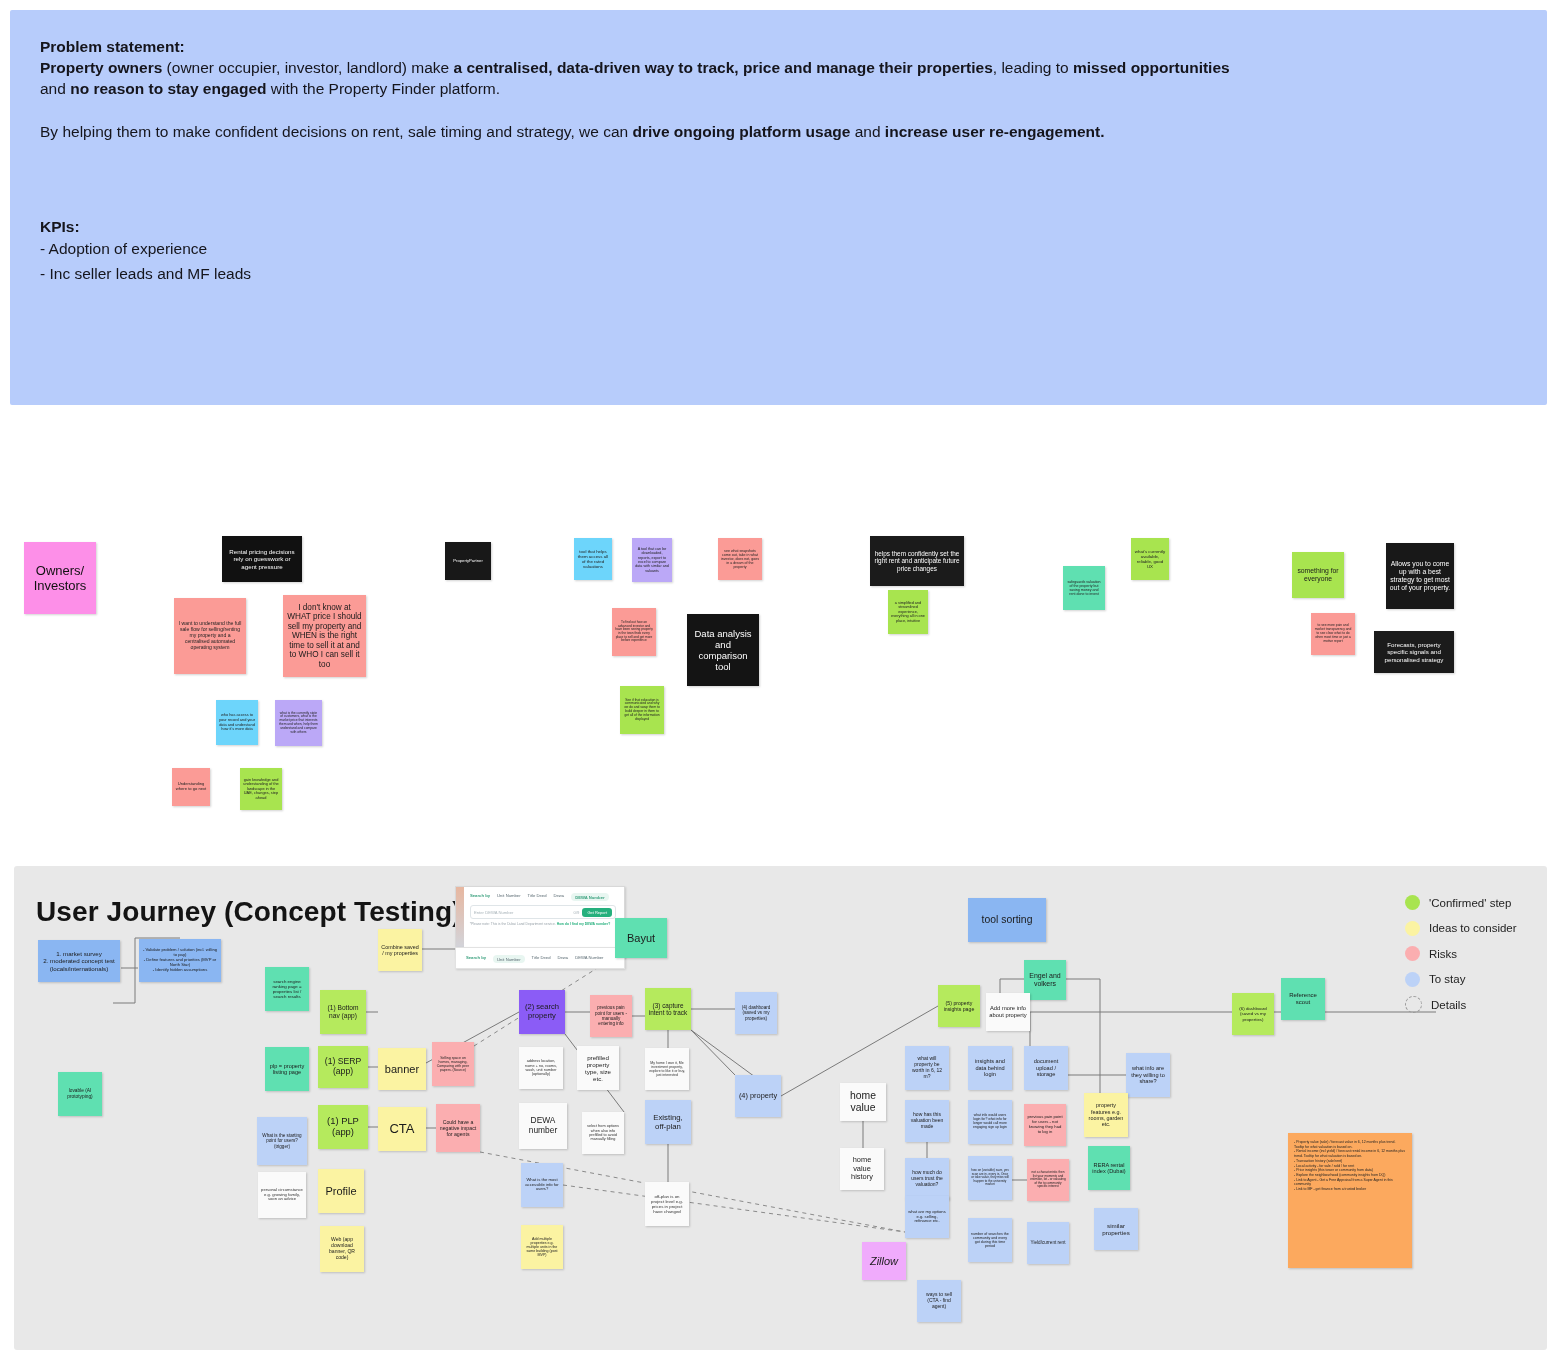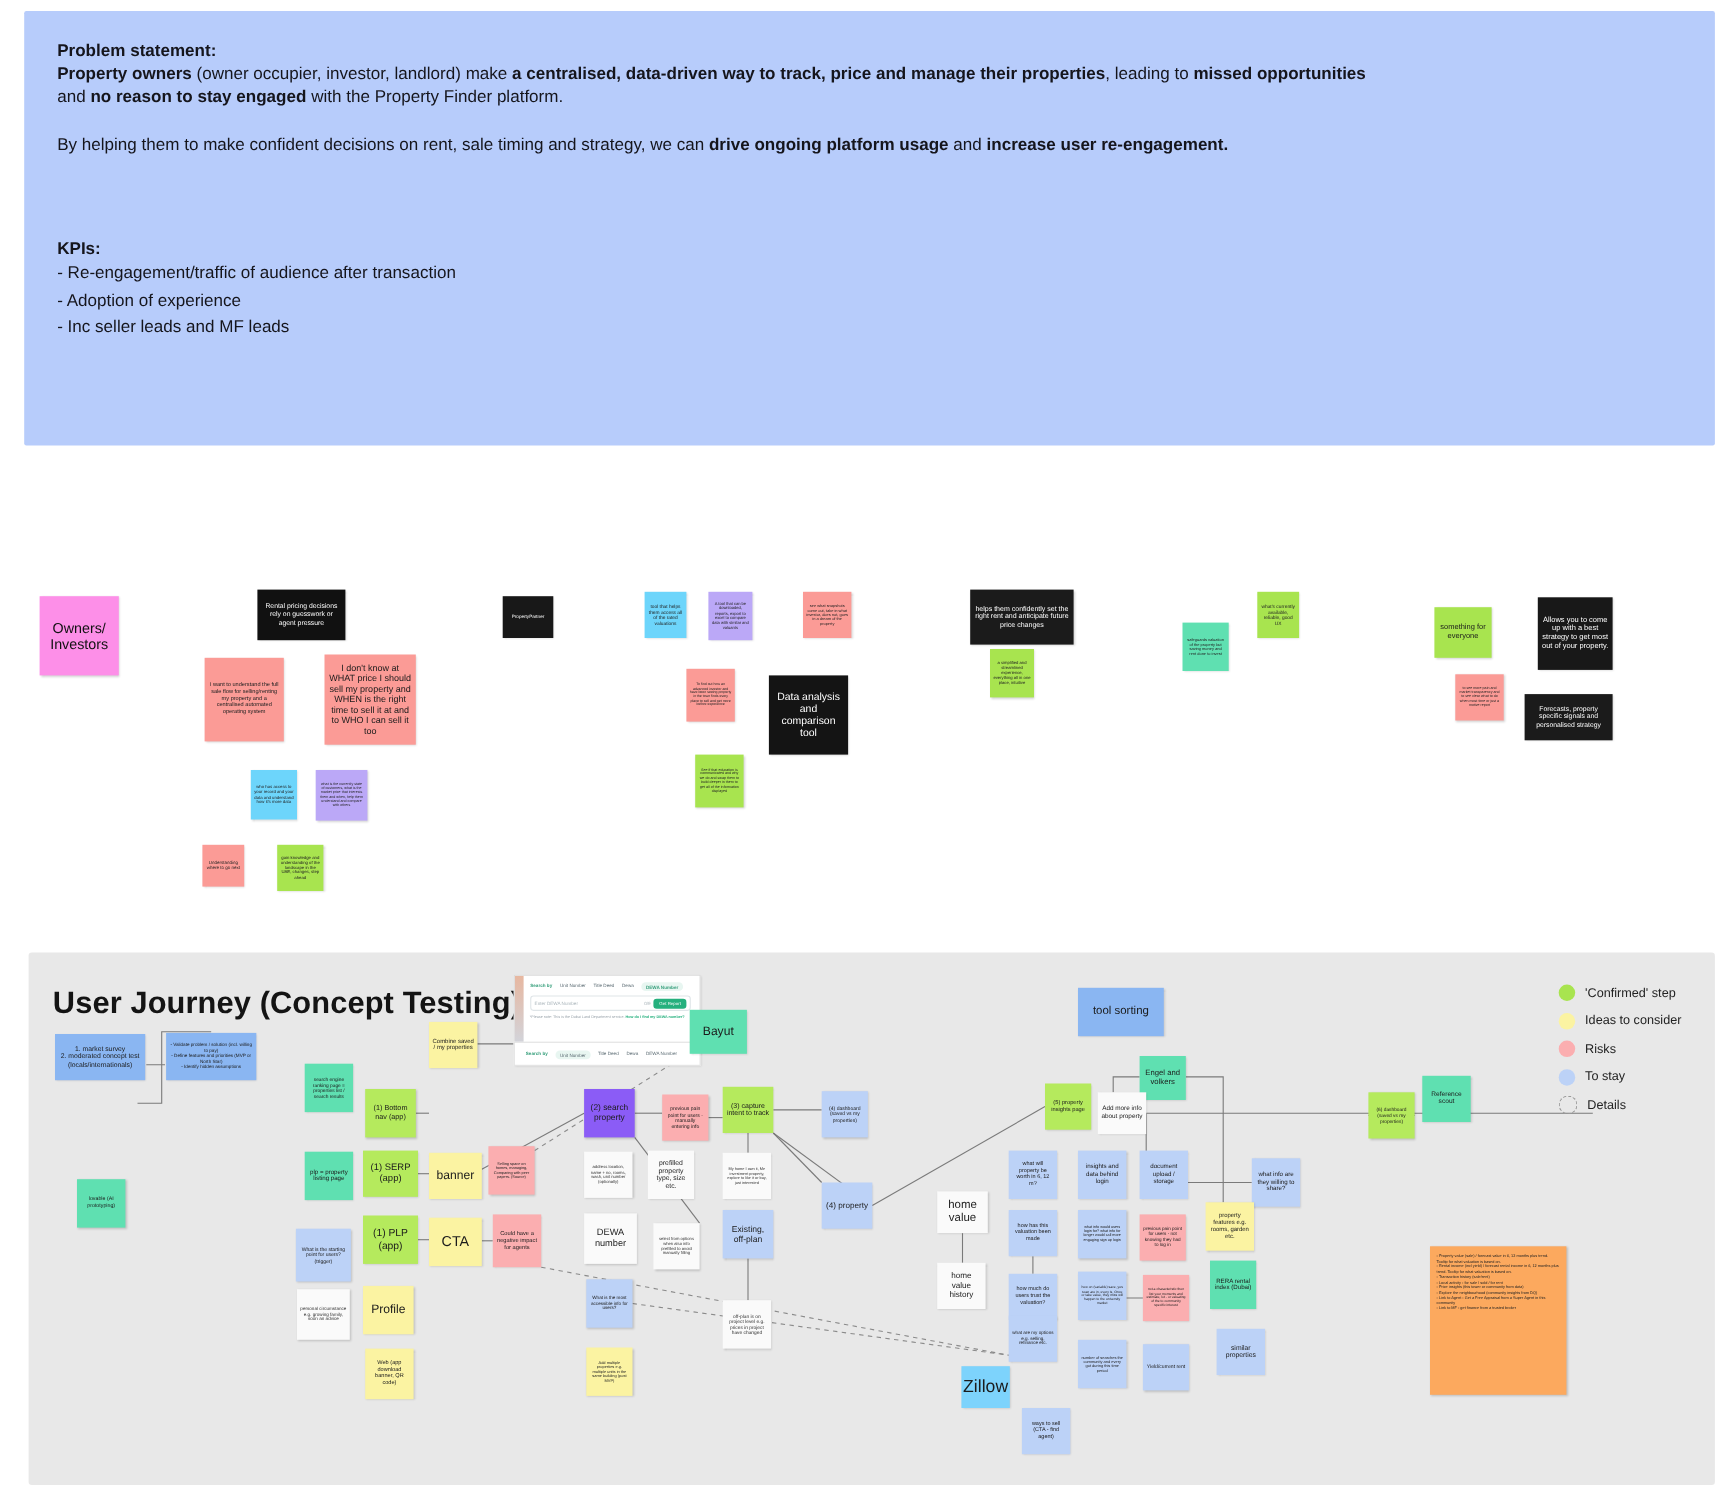--- a/index.html
+++ b/index.html
@@ -1,19 +1,19 @@
 <!DOCTYPE html>
 <html><head>
 <meta charset="utf-8">
 <title>Whiteboard</title>
 <style>
   html,body{margin:0;padding:0;background:#ffffff;}
   body{width:1566px;height:1364px;position:relative;overflow:hidden;
        font-family:"Liberation Sans", sans-serif;color:#14141e;}
-  #canvas{position:absolute;left:12px;top:0;width:1397px;height:1364px;}
+  #canvas{position:absolute;left:0;top:0;width:1397px;height:1364px;}
 
   
   .panel-problem{
     position:absolute;left:10px;top:10px;width:1537px;height:395px;
     background:#b7ccfb;border-radius:2px;box-sizing:border-box;
     padding:26px 30px;
   }
   .ps-line{font-size:15.5px;line-height:21px;color:#15151c;}
   .ps-line b{font-weight:bold;}
   .ps-gap{height:22px;}
@@ -92,21 +92,20 @@
     </div>
     <div class="ps-gap"></div>
     <div class="ps-line">
       <span>By helping them to make confident decisions on rent, sale timing and strategy, we can </span><b>drive ongoing platform usage</b><span> and </span><b>increase user re-engagement.</b>
     </div>
     <div class="ps-gap-lg"></div>
     <div class="ps-line">
       <b>KPIs:</b>
     </div>
     <div id="kpi-list">
-        <div class="kpi-line">- Re-engagement/traffic of audience after transaction</div>
         <div class="kpi-line">- Adoption of experience</div>
         <div class="kpi-line">- Inc seller leads and MF leads</div>
       </div>
   </div>
 
   <div id="board-layer">
       <div class="note" style="left: 24px; top: 542px; width: 72px; height: 72px; background: rgb(253, 143, 232); font-size: 13px; color: rgb(17, 17, 17); white-space: pre-line;">Owners/
 Investors</div>
       <div class="note" style="left: 222px; top: 536px; width: 80px; height: 46px; background: rgb(17, 17, 17); font-size: 6.2px; color: rgb(255, 255, 255); white-space: normal;">Rental pricing decisions rely on guesswork or agent pressure</div>
       <div class="note" style="left: 174px; top: 598px; width: 72px; height: 76px; background: rgb(251, 155, 150); font-size: 5.1px; color: rgb(34, 34, 34); white-space: normal;">I want to understand the full sale flow for selling/renting my property and a centralised automated operating system</div>
@@ -233,21 +232,21 @@
       <div class="note" style="left: 521px; top: 1163px; width: 42px; height: 44px; background: rgb(188, 210, 247); font-size: 4.2px; color: rgb(27, 27, 27); white-space: normal;">What is the most accessible info for users?</div>
       <div class="note" style="left: 521px; top: 1225px; width: 42px; height: 44px; background: rgb(251, 243, 162); font-size: 3.6px; color: rgb(34, 34, 34); white-space: normal;">Add multiple properties e.g. multiple units in the same building (post MVP)</div>
       <div class="note" style="left: 645px; top: 988px; width: 46px; height: 42px; background: rgb(181, 234, 93); font-size: 6.4px; color: rgb(27, 27, 27); white-space: normal;">(3) capture intent to track</div>
       <div class="note" style="left: 645px; top: 1048px; width: 44px; height: 42px; background: rgb(250, 250, 250); font-size: 3.5px; color: rgb(51, 51, 51); white-space: normal;">My home I own it, Me investment property, explore to like it or buy, just interested</div>
       <div class="note" style="left: 645px; top: 1100px; width: 46px; height: 44px; background: rgb(188, 210, 247); font-size: 7.8px; color: rgb(27, 27, 27); white-space: normal;">Existing, off-plan</div>
       <div class="note" style="left: 645px; top: 1182px; width: 44px; height: 44px; background: rgb(250, 250, 250); font-size: 4.4px; color: rgb(51, 51, 51); white-space: normal;">off-plan is on project level e.g. prices in project have changed</div>
       <div class="note" style="left: 735px; top: 992px; width: 42px; height: 42px; background: rgb(188, 210, 247); font-size: 4.6px; color: rgb(27, 27, 27); white-space: normal;">(4) dashboard (saved vs my properties)</div>
       <div class="note" style="left: 735px; top: 1075px; width: 46px; height: 42px; background: rgb(188, 210, 247); font-size: 7.4px; color: rgb(27, 27, 27); white-space: normal;">(4) property</div>
       <div class="note" style="left: 840px; top: 1083px; width: 46px; height: 38px; background: rgb(250, 250, 250); font-size: 10.4px; color: rgb(34, 34, 34); white-space: normal;">home value</div>
       <div class="note" style="left: 840px; top: 1148px; width: 44px; height: 42px; background: rgb(250, 250, 250); font-size: 7.4px; color: rgb(34, 34, 34); white-space: normal;">home value history</div>
-      <div class="note" style="left: 862px; top: 1242px; width: 44px; height: 38px; background: #7dd3fc; font-size: 16px; color: rgb(27, 27, 27); white-space: normal;">Zillow</div>
+      <div class="note" style="left: 862px; top: 1242px; width: 44px; height: 38px; background: #f0abfc; font-size: 11px; color: rgb(27, 27, 27); white-space: normal; font-style: italic;">Zillow</div>
       <div class="note" style="left: 968px; top: 898px; width: 78px; height: 44px; background: rgb(138, 182, 242); font-size: 10.4px; color: rgb(27, 27, 27); white-space: normal;">tool sorting</div>
       <div class="note" style="left: 1024px; top: 960px; width: 42px; height: 40px; background: rgb(95, 224, 177); font-size: 7px; color: rgb(27, 27, 27); white-space: normal;">Engel and volkers</div>
       <div class="note" style="left: 986px; top: 993px; width: 44px; height: 38px; background: rgb(250, 250, 250); font-size: 5.8px; color: rgb(34, 34, 34); white-space: normal;">Add more info about property</div>
       <div class="note" style="left: 938px; top: 985px; width: 42px; height: 42px; background: rgb(181, 234, 93); font-size: 5.2px; color: rgb(27, 27, 27); white-space: normal;">(5) property insights page</div>
       <div class="note" style="left: 905px; top: 1046px; width: 44px; height: 44px; background: rgb(188, 210, 247); font-size: 5px; color: rgb(27, 27, 27); white-space: normal;">what will property be worth in 6, 12 m?</div>
       <div class="note" style="left: 905px; top: 1100px; width: 44px; height: 42px; background: rgb(188, 210, 247); font-size: 5px; color: rgb(27, 27, 27); white-space: normal;">how has this valuation been made</div>
       <div class="note" style="left: 905px; top: 1158px; width: 44px; height: 42px; background: rgb(188, 210, 247); font-size: 5px; color: rgb(27, 27, 27); white-space: normal;">how much do users trust the valuation?</div>
       <div class="note" style="left: 905px; top: 1196px; width: 44px; height: 42px; background: rgb(188, 210, 247); font-size: 4.2px; color: rgb(27, 27, 27); white-space: normal;">what are my options e.g. selling, refinance etc.</div>
       <div class="note" style="left: 917px; top: 1280px; width: 44px; height: 42px; background: rgb(188, 210, 247); font-size: 5px; color: rgb(27, 27, 27); white-space: normal;">ways to sell (CTA - find agent)</div>
       <div class="note" style="left: 968px; top: 1046px; width: 44px; height: 44px; background: rgb(188, 210, 247); font-size: 5.6px; color: rgb(27, 27, 27); white-space: normal;">insights and data behind login</div>

